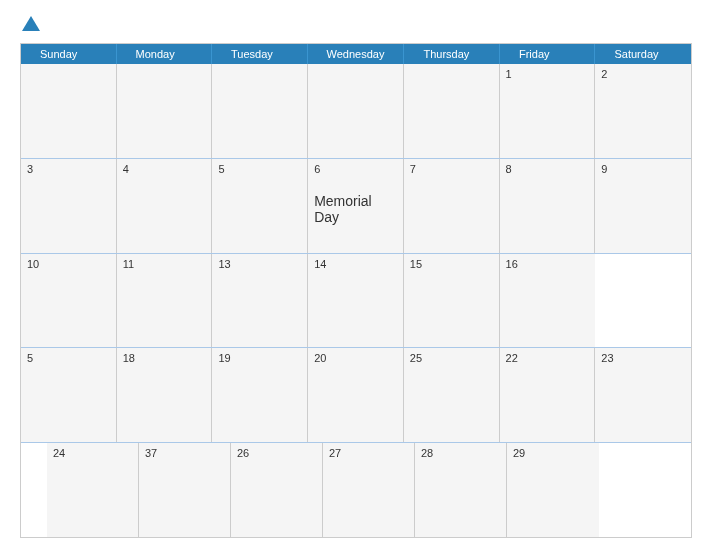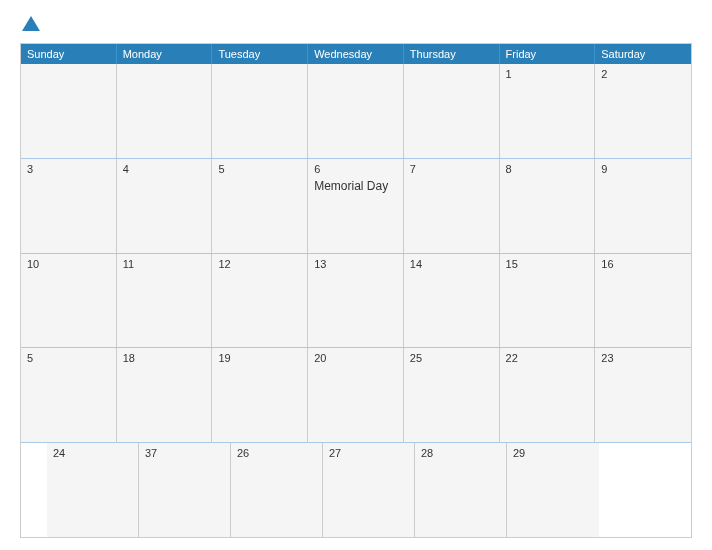--- a/index.html
+++ b/index.html
@@ -69,21 +69,21 @@
       border: 1px solid #ccc;
     }
     .day-headers {
       display: grid;
       grid-template-columns: repeat(7, 1fr);
       background: #2980b9;
     }
     .day-header {
       color: #fff;
       font-size: 11px;
-      padding: 4px 6px;
+      padding: 4px 19px;
       text-align: left;
       border-right: 1px solid #3a95d0;
     }
     .day-header:last-child {
       border-right: none;
     }
     .weeks {
       flex: 1;
       display: flex;
       flex-direction: column;
@@ -110,23 +110,23 @@
       border-right: none;
     }
     .day-cell.empty {
       background: #f5f5f5;
     }
     .day-number {
       font-size: 11px;
       color: #333;
     }
     .event-label {
-      font-size: 12px;
-      color: #333;
-      margin-top: 4px;
+      font-size: 14px;
+      color: #333;
+      margin-top: 18px;
     }
   </style>
 </head>
 <body>
 
 <div class="page">
   <div class="header">
     <div class="logo">
       <div class="logo-top">
         <span class="logo-general"></span>
@@ -187,23 +187,20 @@
           </div>
         </div>
         <div class="week-row">
           <div class="day-cell">
             <span class="day-number">10</span>
           </div>
           <div class="day-cell">
             <span class="day-number">11</span>
           </div>
           <div class="day-cell">
-            <span class="day-number">12</span>
-          </div>
-          <div class="day-cell">
             <span class="day-number">13</span>
           </div>
           <div class="day-cell">
             <span class="day-number">14</span>
           </div>
           <div class="day-cell">
             <span class="day-number">15</span>
           </div>
           <div class="day-cell">
             <span class="day-number">16</span>

